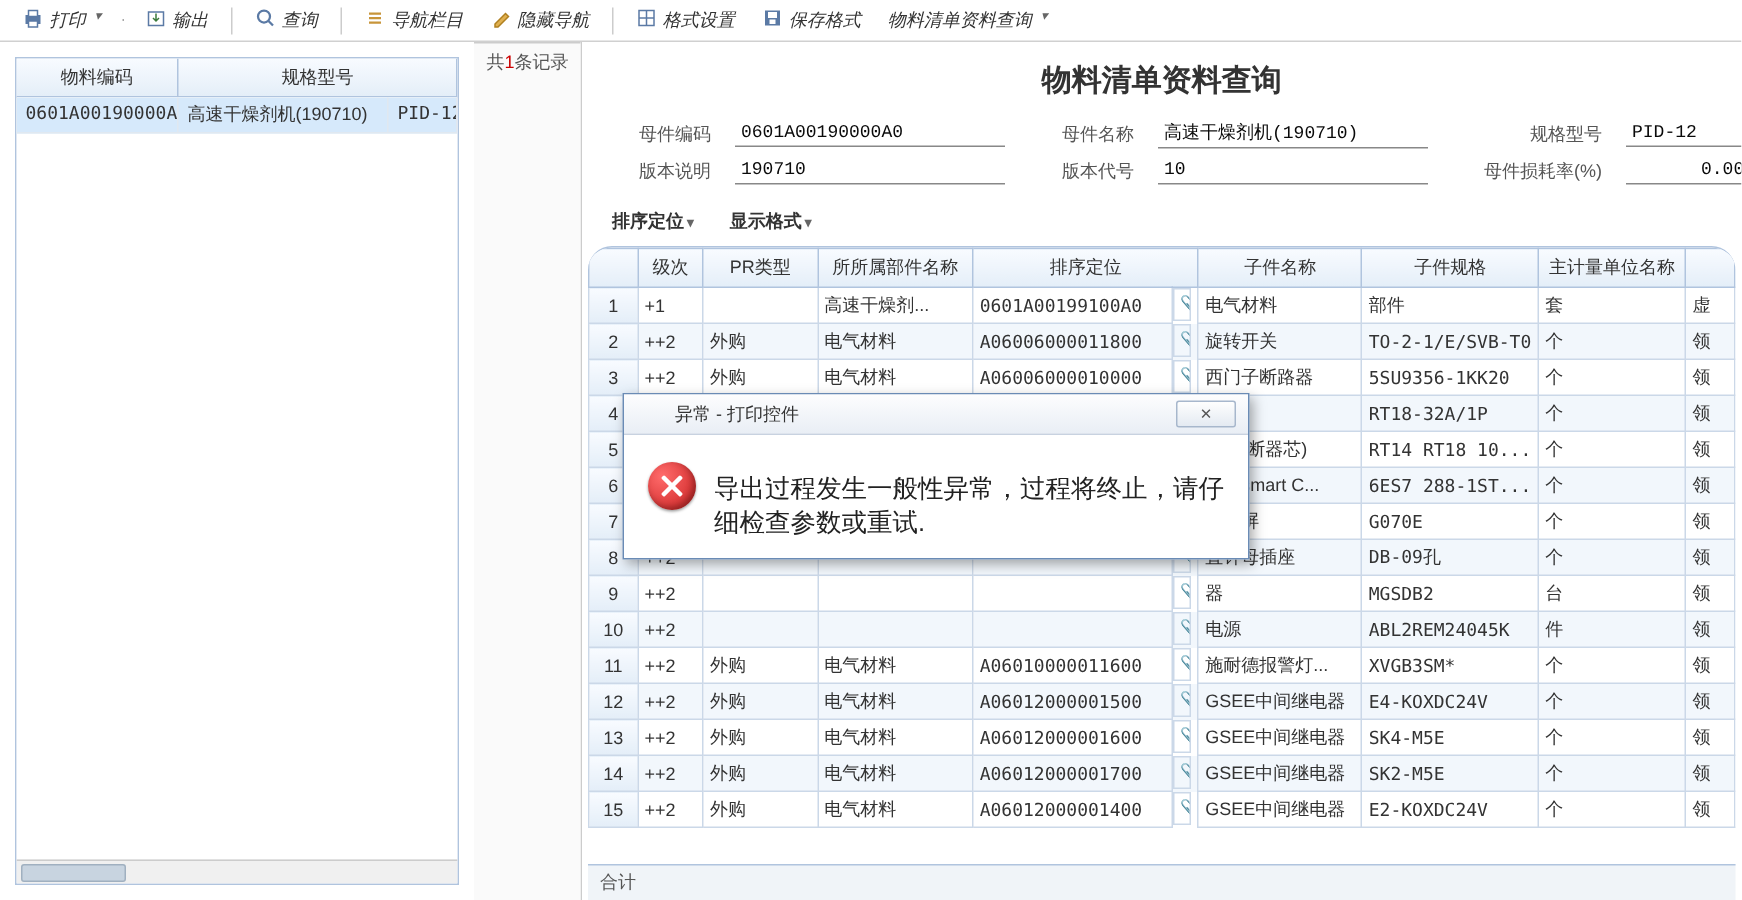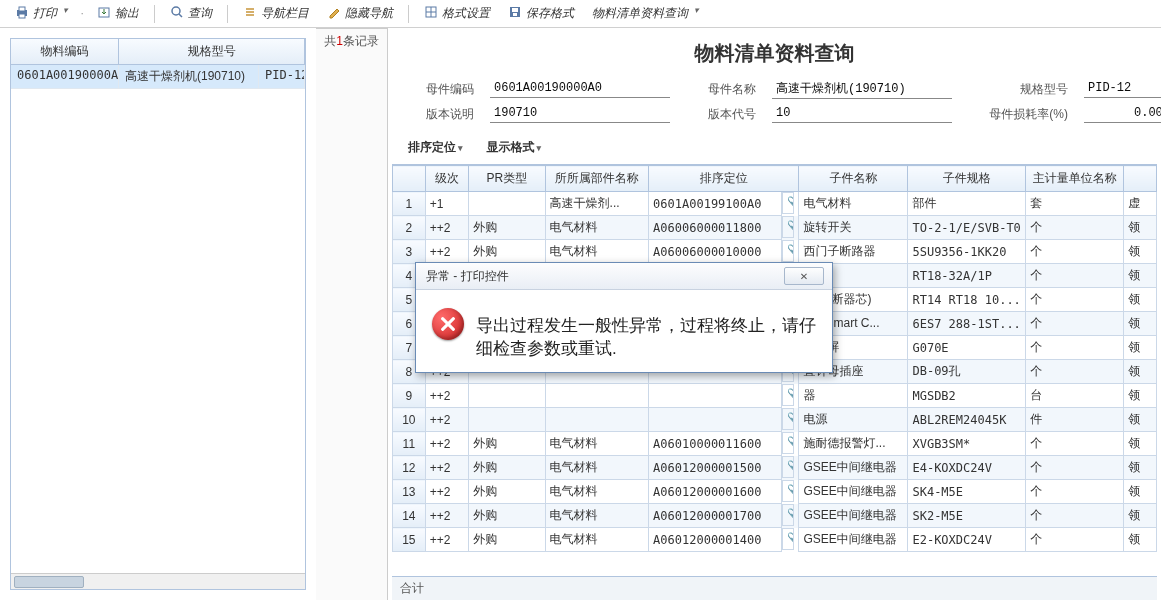--- a/index.html
+++ b/index.html
@@ -23,32 +23,32 @@
 .left-foot .cnt { color:#c00; }
 .hscroll { height: 16px; background: #f0f0f0; border-top: 1px solid #ccc; position: relative; }
 .hscroll-thumb { position:absolute; left:3px; top:2px; height:12px; width:70px; background:#c8d4e0; border:1px solid #a0b0c0; border-radius:2px; }
 .right-pane { flex: 1; display: flex; flex-direction: column; overflow: hidden; }
 .page-title { text-align: center; font-size: 20px; font-weight: bold; color: #333; padding: 12px 0 8px; }
 .form-area { padding: 4px 16px 8px; display: grid; grid-template-columns: 70px 180px 70px 180px 100px 90px; gap: 6px 16px; align-items:center; }
 .f-lbl { color:#555; text-align:right; }
 .f-val { border-bottom:1px solid #888; padding:1px 4px; font-family:"Courier New",monospace; color:#0a0a0a; min-height:18px; }
 .sub-toolbar { display:flex; align-items:center; padding:6px 12px; gap:8px; }
 .sub-btn { display:inline-flex; align-items:center; padding:2px 8px; cursor:pointer; gap:0;font-weight:bold; }
-.data-grid-wrap { flex:1; overflow:hidden; border-top:1px solid #b0c4de; margin:0 4px; position:relative; }
+.data-grid-wrap { flex:1; overflow:hidden; border-top:1px solid #b0c4de; margin:0 4px; position:relative;border-radius:16px; }
 .data-grid { width:100%; border-collapse:collapse; table-layout:fixed; }
 .data-grid th { background:linear-gradient(#f8fbff,#e4eef8); border:1px solid #b0c4de; padding:4px 2px; font-weight:normal; text-align:center; font-size:12px; }
 .data-grid td { border:1px solid #cbd8e8; padding:3px 4px; overflow:hidden; white-space:nowrap; font-size:12px; height:22px; }
 .data-grid tbody tr:nth-child(even) { background:#f2f7fc; }
 .row-num { text-align:center; background:linear-gradient(#f8fbff,#e4eef8)!important; }
 .clip-ico { display:inline-block; width:12px; text-align:center; color:#568; }
 .footer-sum { border-top:1px solid #b0c4de; padding:3px 8px; background:#f0f4f8; color:#555; font-size:12px; margin:0 4px; }
 .modal-overlay { position:absolute; left:0; top:0; right:0; bottom:0; pointer-events:none; }
 .modal { position:absolute; left:415px; top:262px; width:418px; background:#fff; border:1px solid #6a8bb5; box-shadow:2px 3px 8px rgba(0,0,0,.35); pointer-events:auto; }
 .modal-titlebar { display:flex; align-items:center; justify-content:space-between; background:linear-gradient(#fdfdfe,#e9eef5); border-bottom:1px solid #c8d2e0; padding:4px 2px 4px 10px; }
-.modal-title { color:#333; font-size:12px; }
+.modal-title { color:#333; font-size:12px;margin-left:24px; }
 .modal-close { width:40px; height:18px; border:1px solid #a7b7cc; border-radius:2px; background:linear-gradient(#fefefe,#e4eaf2); display:flex; align-items:center; justify-content:center; cursor:pointer; margin-right:6px; }
 .modal-body { display:flex; align-items:flex-start; padding:18px 16px 12px; gap:12px; min-height:80px; }
 .err-icon { width:32px; height:32px; border-radius:50%; background:radial-gradient(circle at 30% 30%,#ff6b6b,#c81e1e); position:relative; flex-shrink:0; box-shadow:inset -2px -2px 4px rgba(0,0,0,.3), 0 1px 2px rgba(0,0,0,.4); }
 .err-icon::before,.err-icon::after { content:""; position:absolute; left:50%; top:50%; width:18px; height:3px; background:#fff; border-radius:1px; }
 .err-icon::before { transform:translate(-50%,-50%) rotate(45deg); }
 .err-icon::after { transform:translate(-50%,-50%) rotate(-45deg); }
 .modal-msg { color:#222; font-size:17px; padding-top:6px; }
 .modal-foot { padding:6px 12px 10px; text-align:right; }
 .btn-ok { padding:3px 24px; border:1px solid #8a9bb0; background:linear-gradient(#fefefe,#e6ecf4); cursor:pointer; font-size:12px; border-radius:2px; }
 svg { display:block; }

